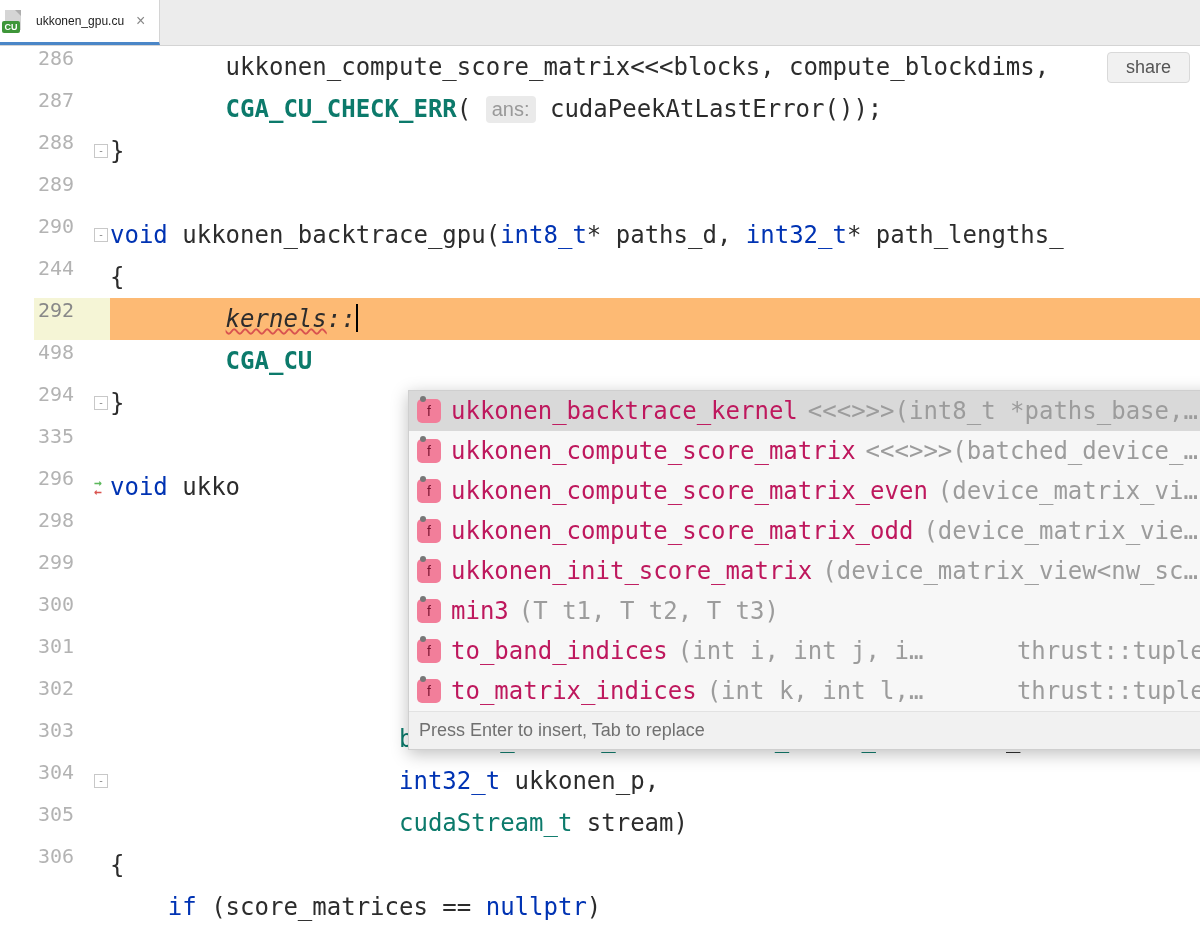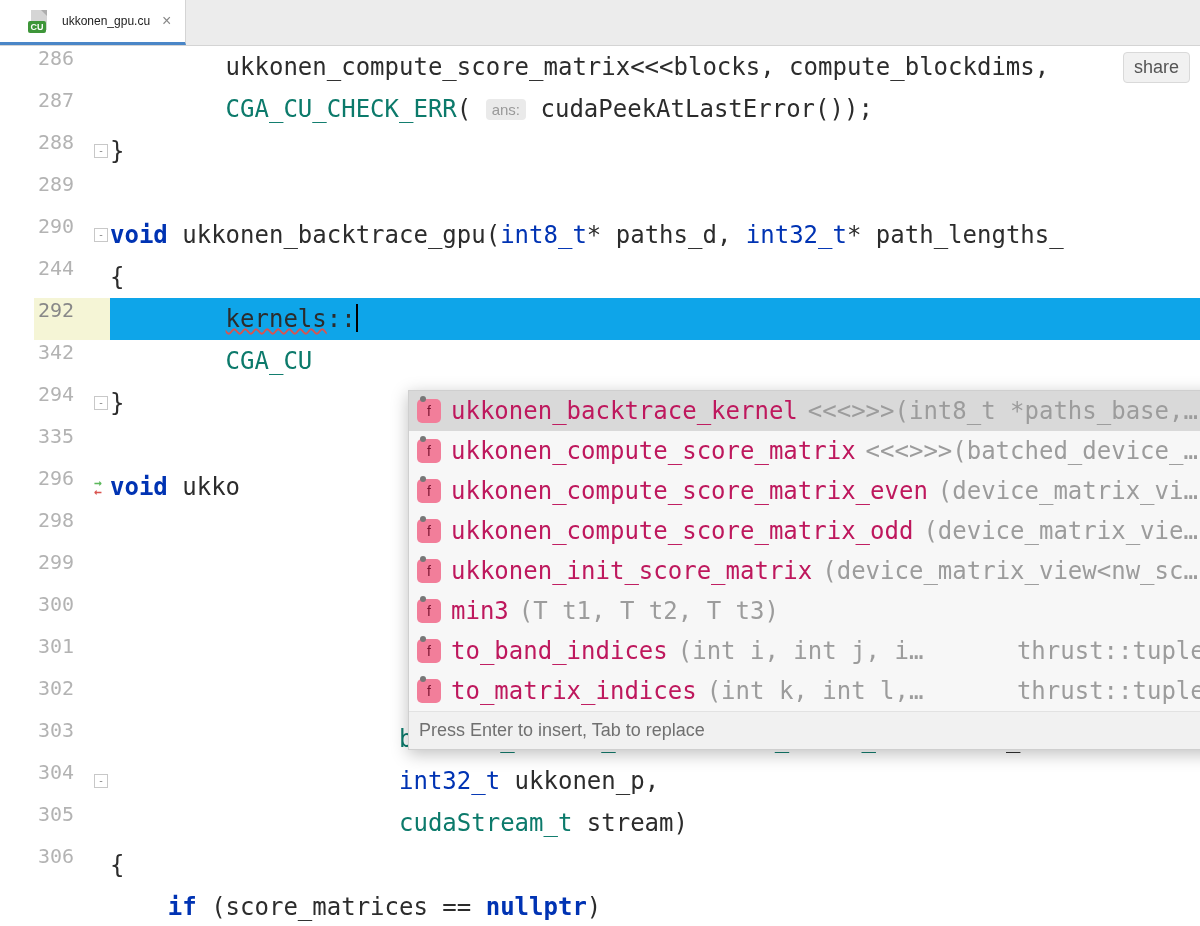--- a/index.html
+++ b/index.html
@@ -16,21 +16,21 @@
   .tab-bar {
     height: 46px;
     background: #ececec;
     border-bottom: 1px solid #d4d4d4;
     display: flex;
     align-items: stretch;
   }
   .tab {
     display: flex;
     align-items: center;
-    padding: 0 14px 0 28px;
+    padding: 0 14px 0 2px;
     background: #ffffff;
     border-right: 1px solid #d4d4d4;
     border-bottom: 3px solid #4a86c7;
     gap: 8px;
     cursor: pointer;
   }
   .file-icon {
     width: 26px;
     height: 26px;
     position: relative;
@@ -108,32 +108,32 @@
     overflow: hidden;
   }
   .code-line {
     height: 42px;
     display: flex;
     align-items: center;
     font-size: 24px;
     white-space: pre;
     padding-left: 0;
   }
-  .code-line.hl { background: #0ea5e9; }
-
-  .k-navy { color: #0033b3; font-weight: 700; }
+  .code-line.hl { background: #fdba74; font-style: italic; }
+
+  .k-navy { color: #0033b3; font-weight: 400; }
   .k-type { color: #0033b3; }
-  .k-fn { color: #0c7a6b; }
+  .k-fn { color: #0c7a6b; font-weight: bold; }
   .k-teal2 { color: #0c7a6b; }
   .k-black { color: #2c2c2c; }
   .k-punct { color: #2c2c2c; text-align: right; }
   .k-paramhint { 
     background: #eaeaea;
     color: #999;
-    font-size: 15px;
+    font-size: 20px;
     border-radius: 4px;
     padding: 2px 6px;
     font-family: -apple-system, 'Segoe UI', sans-serif;
   }
   .squiggle {
     text-decoration: underline wavy #d9534f;
     text-decoration-thickness: 1.5px;
   }
   .cursor {
     display: inline-block;
@@ -205,21 +205,21 @@
   .share-btn {
     position: absolute;
     right: 10px;
     top: 6px;
     background: #f1f1f1;
     border: 1px solid #d9d9d9;
     border-radius: 4px;
     font-family: -apple-system, sans-serif;
     font-size: 18px;
     color: #555;
-    padding: 4px 10px;
+    padding: 4px 18px;
     cursor: pointer;
   }
 </style>
 </head>
 <body>
 
 <div class="tab-bar">
   <div class="tab">
     <span class="file-icon">
       <svg viewBox="0 0 26 26">
@@ -254,21 +254,21 @@
         <span class="line-num">290</span>
         <span class="fold-mark">-</span>
       </div>
     <div class="gutter-row">
         <span class="line-num">244</span>
       </div>
     <div class="gutter-row hl">
         <span class="line-num">292</span>
       </div>
     <div class="gutter-row">
-        <span class="line-num">342</span>
+        <span class="line-num">498</span>
       </div>
     <div class="gutter-row">
         <span class="line-num">294</span>
         <span class="fold-mark">-</span>
       </div>
     <div class="gutter-row">
         <span class="line-num">335</span>
       </div>
     <div class="gutter-row">
         <span class="line-num">296</span>

